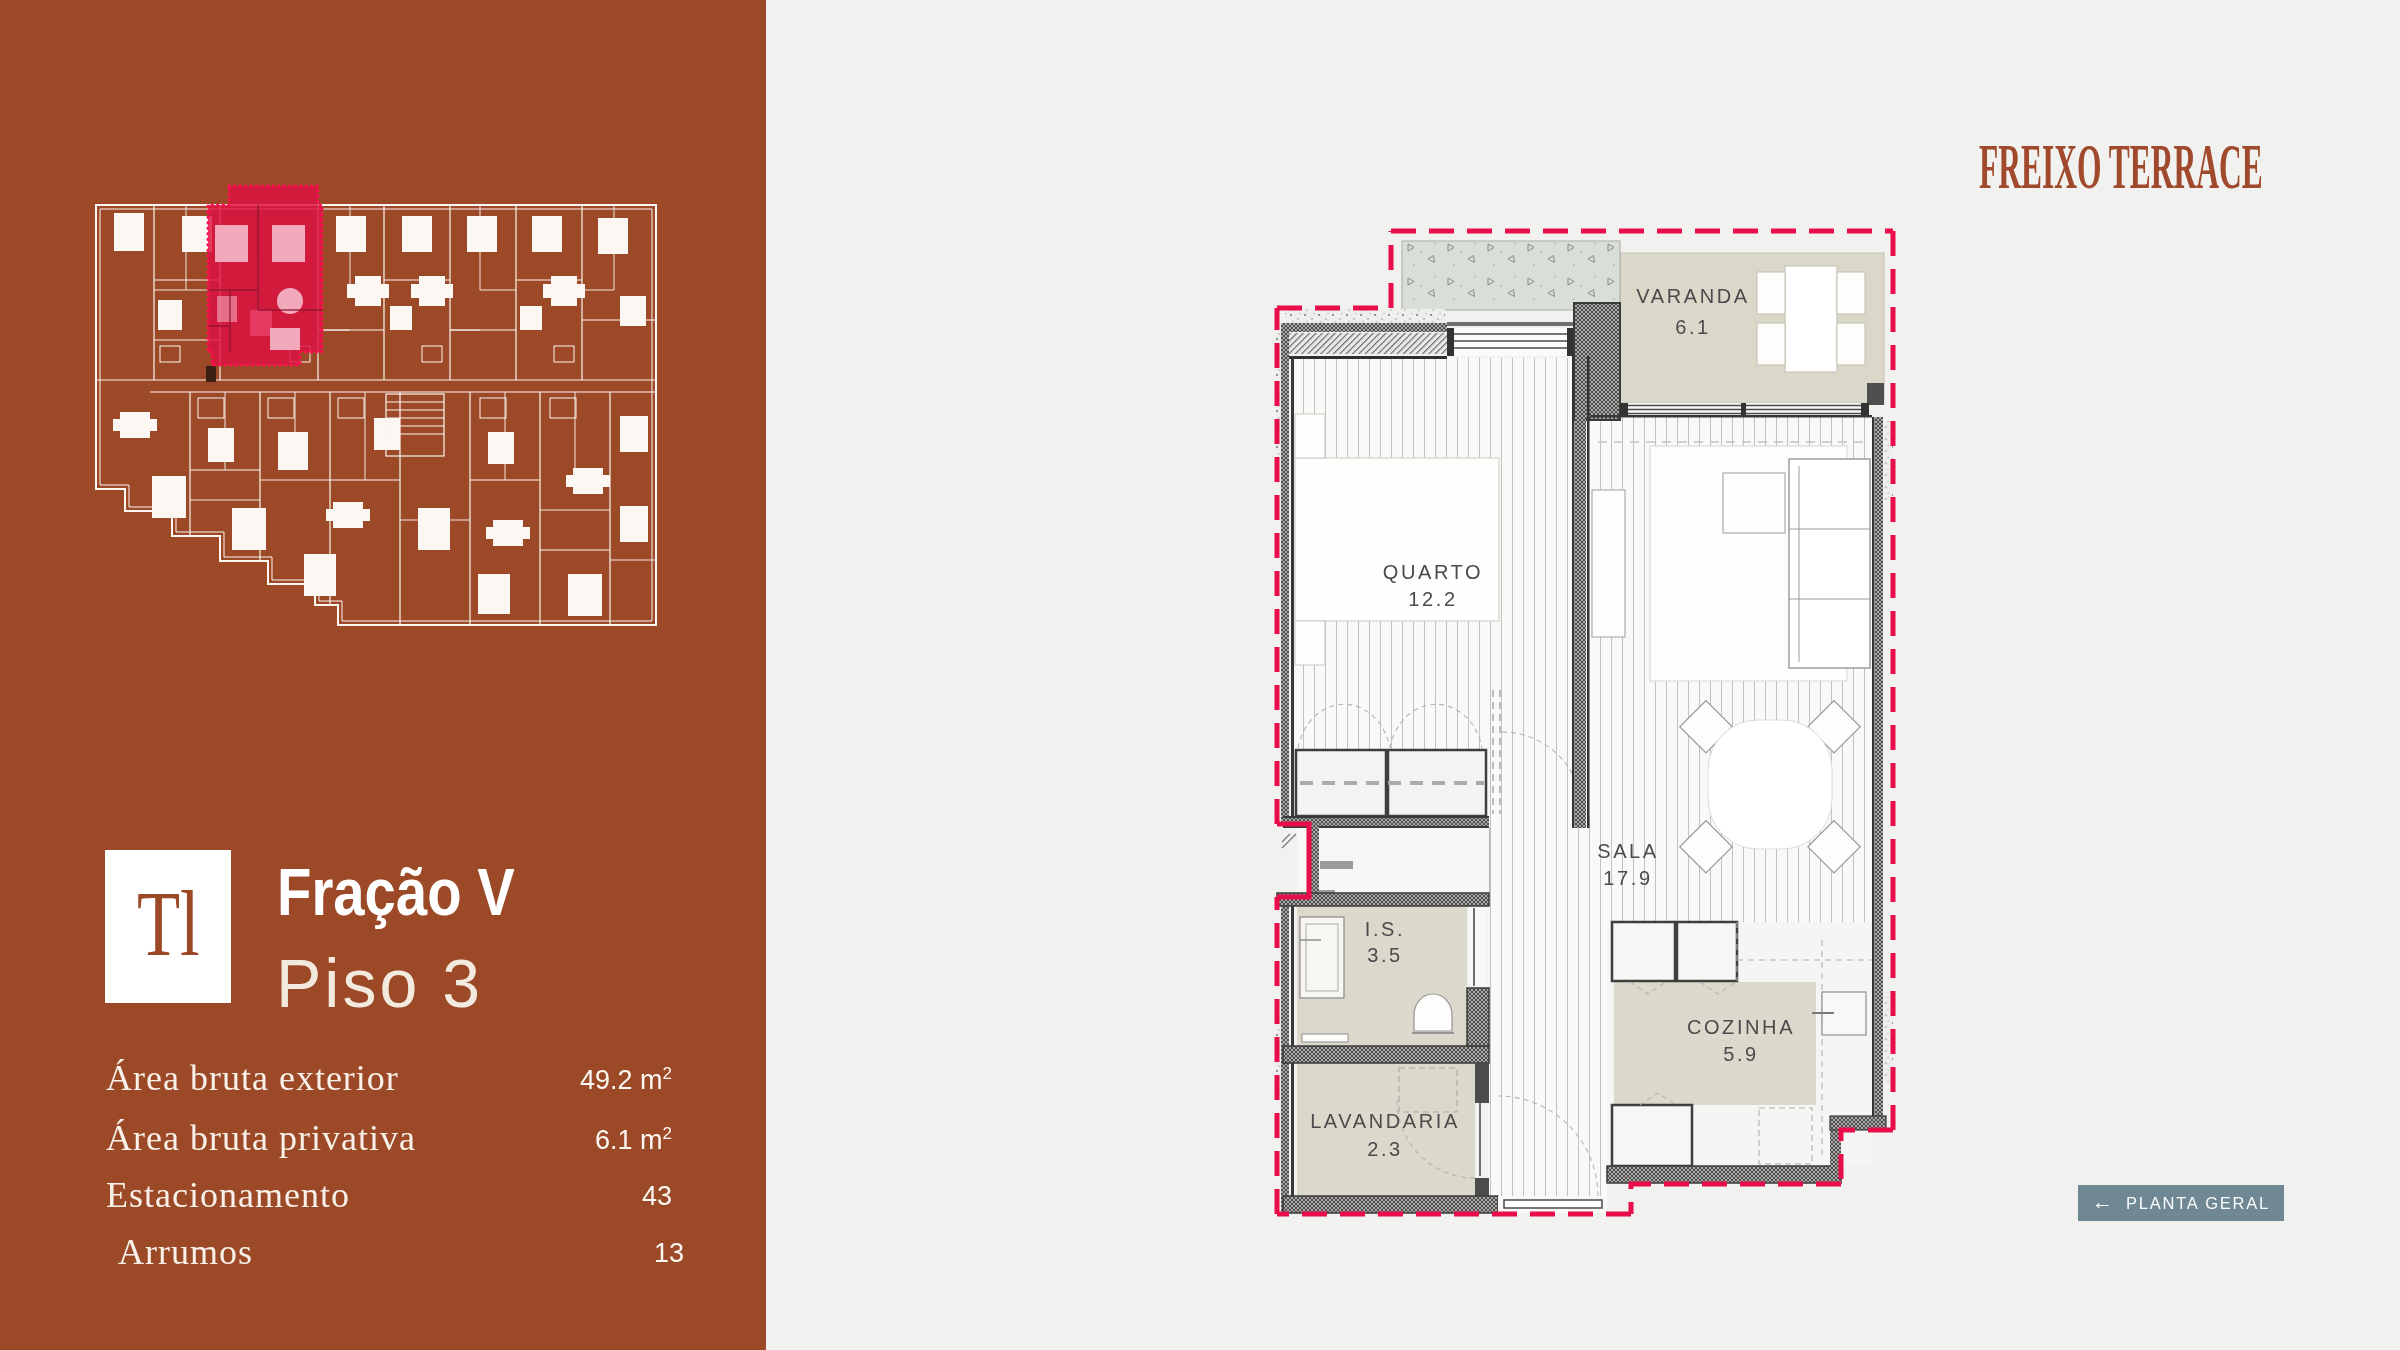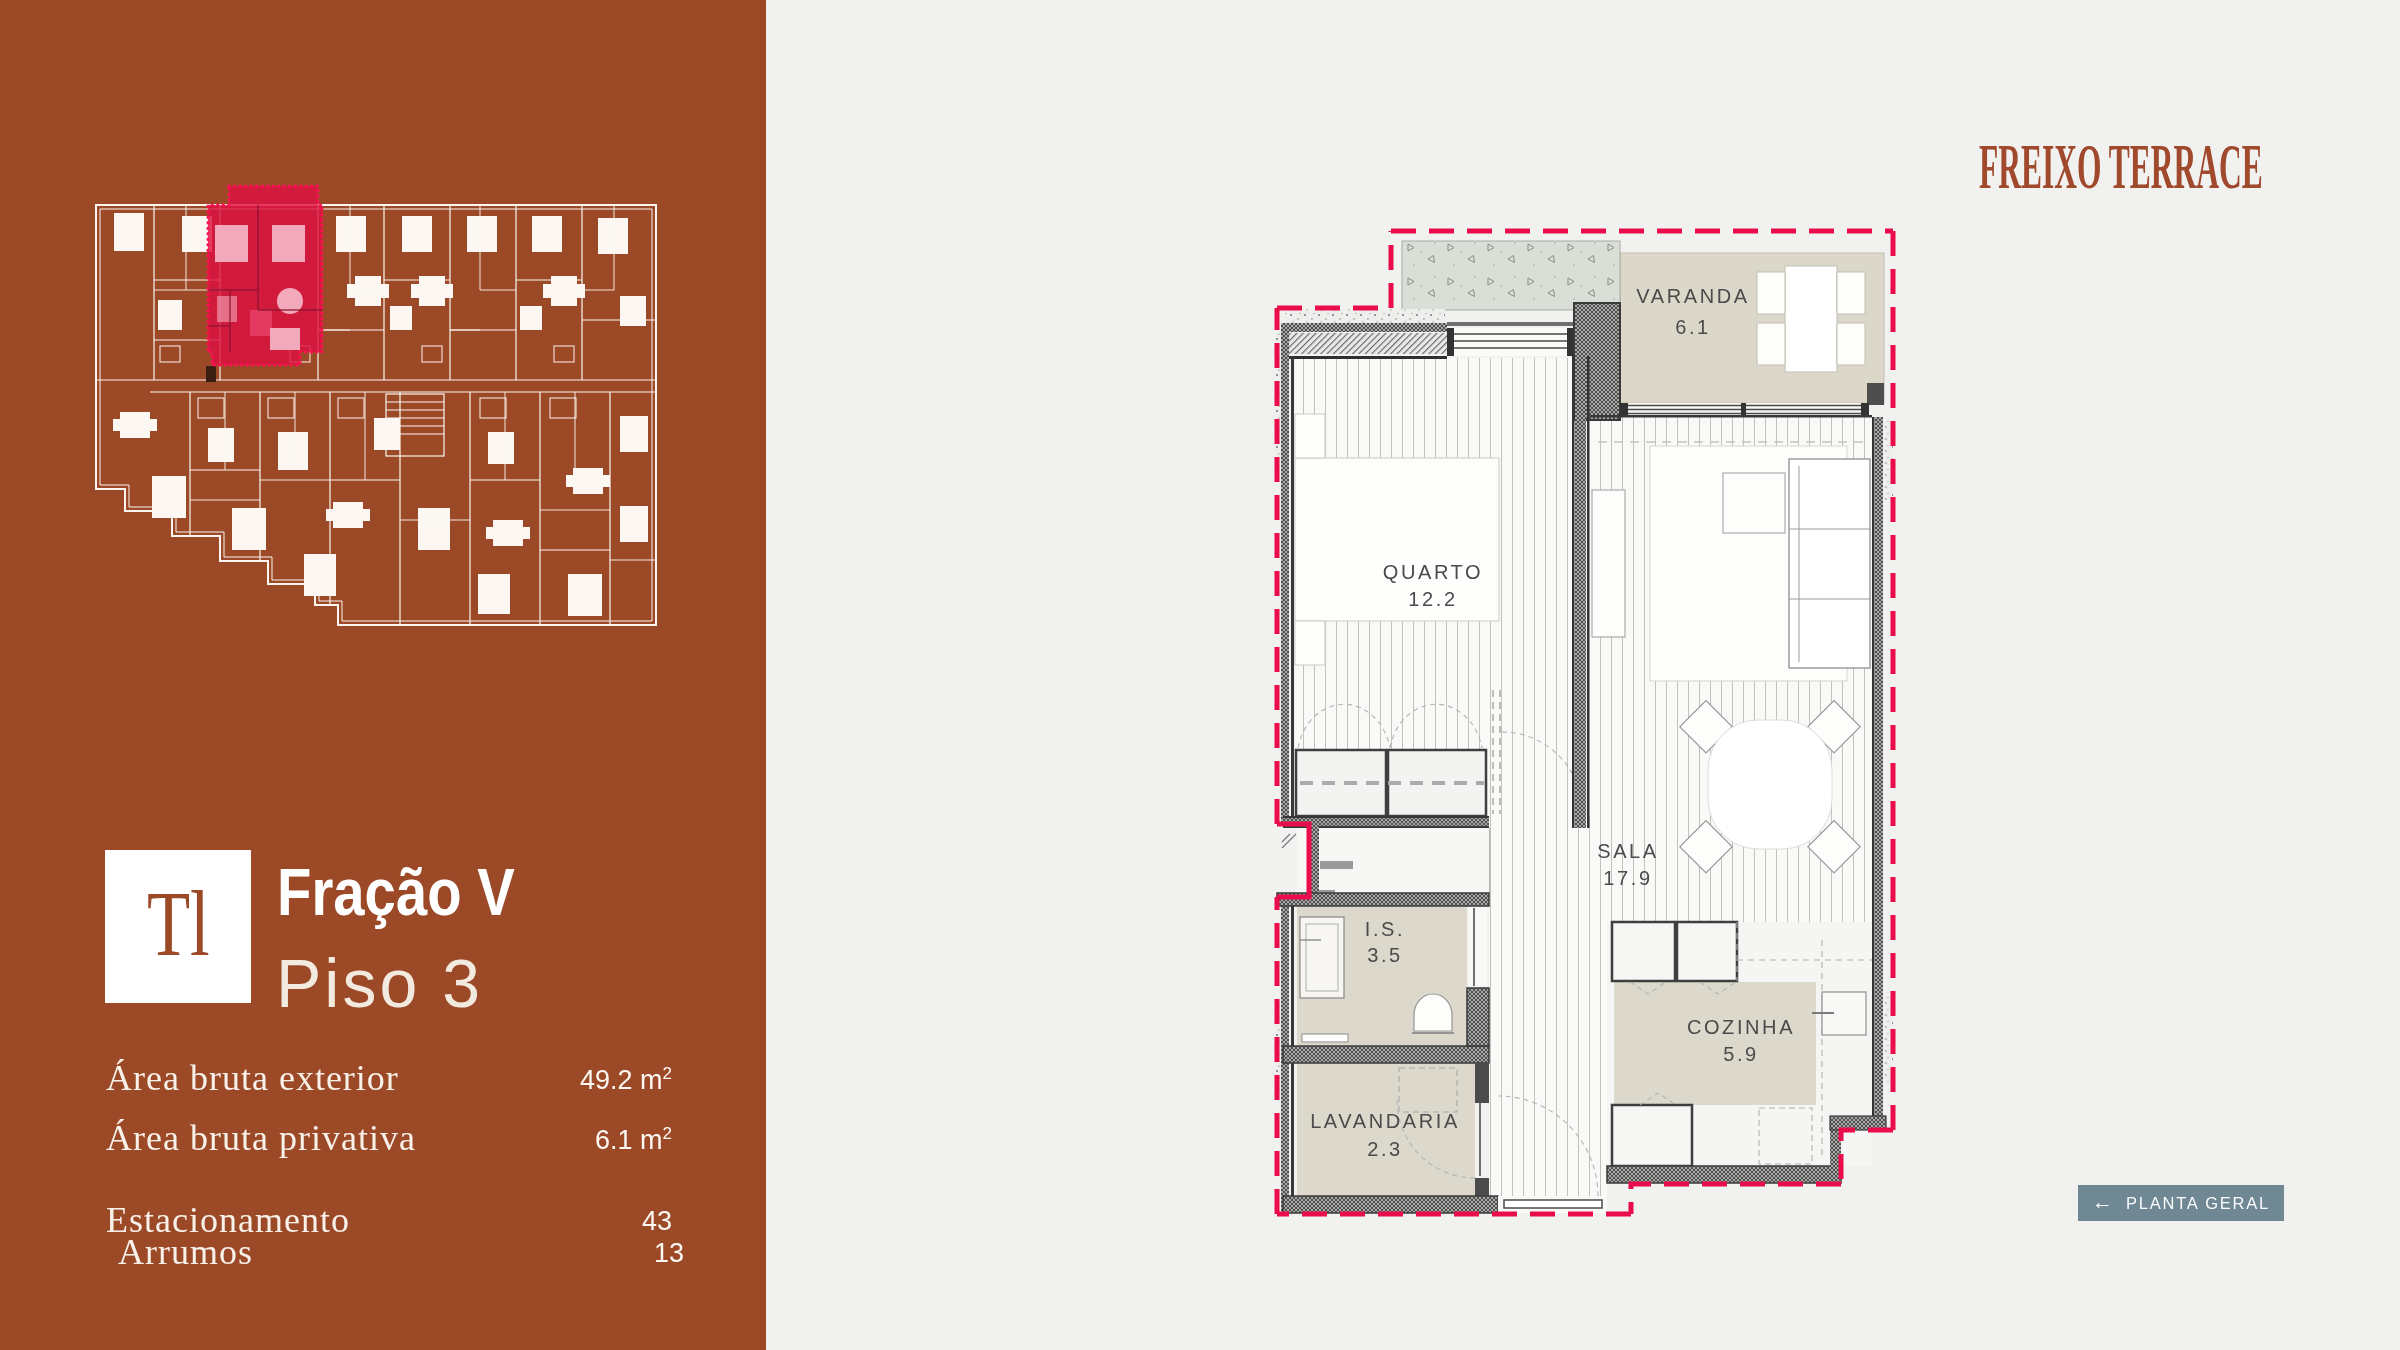--- a/index.html
+++ b/index.html
@@ -1,19 +1,19 @@
 <!DOCTYPE html>
 <html><head>
 <meta charset="utf-8">
 <style>
   html,body{margin:0;padding:0;}
   body{width:2400px;height:1350px;position:relative;overflow:hidden;
        background:#F1F1EF;font-family:"Liberation Sans", sans-serif;}
   .sidebar{position:absolute;left:0;top:0;width:766px;height:1350px;background:#9B4927;}
-  .t1box{position:absolute;left:105px;top:850px;width:146px;height:153px;background:#FFFFFF;
+  .t1box{position:absolute;left:105px;top:850px;width:126px;height:153px;background:#FFFFFF;
          font-family:"Liberation Serif",serif;font-size:93px;color:#9B4927;
          display:flex;align-items:center;justify-content:center;}
   .t1box span{display:inline-block;transform:scaleX(0.76);margin-top:-7px;}
   .fracao{position:absolute;left:277px;top:858px;color:#FFFFFF;font-size:67px;font-weight:bold;line-height:1;transform:scaleX(0.84);transform-origin:0 0;}
   .piso{position:absolute;left:276px;top:949px;color:#F3EADF;font-size:68px;letter-spacing:3px;line-height:1;}
   .row{position:absolute;left:106px;width:566px;color:#F8F1E9;}
   .row .lab{font-family:"Liberation Serif",serif;font-size:36px;letter-spacing:1px;}
   .row .val{position:absolute;right:0;top:7px;font-size:27px;text-align:center;color:#FCF8F3;}
   .val sup{font-size:17px;}
   .logo{position:absolute;left:1979px;top:131px;
@@ -177,21 +177,21 @@
   </div>
 
 <div class="fracao">Fração V</div>
 
 <div class="piso">Piso 3</div>
 
 <div class="row" style="top:1057px;"><span class="lab">Área bruta exterior</span><span class="val">49.2 m<sup>2</sup></span></div>
 
 <div class="row" style="top:1117px;"><span class="lab">Área bruta privativa</span><span class="val">6.1 m<sup>2</sup></span></div>
 
-<div class="row" style="top:1174px;margin-top:25px;"><span class="lab">Estacionamento</span><span class="val">43</span></div>
+<div class="row" style="top:1174px;"><span class="lab">Estacionamento</span><span class="val">43</span></div>
 
 <div class="row" style="top:1231px;margin-left:12px;"><span class="lab">Arrumos</span><span class="val">13</span></div>
 
 <div class="logo">FREIXO TERRACE</div>
 
 <svg class="plan" style="position:absolute;left:1240px;top:200px;" width="700" height="1072" viewBox="1240 200 700 1072">
 <defs>
   <pattern id="floor" width="11" height="12" patternUnits="userSpaceOnUse">
     <rect width="11" height="12" fill="#F9F9F7"></rect>
     <line x1="5.5" y1="0" x2="5.5" y2="12" stroke="#C1C1BE" stroke-width="1"></line>

